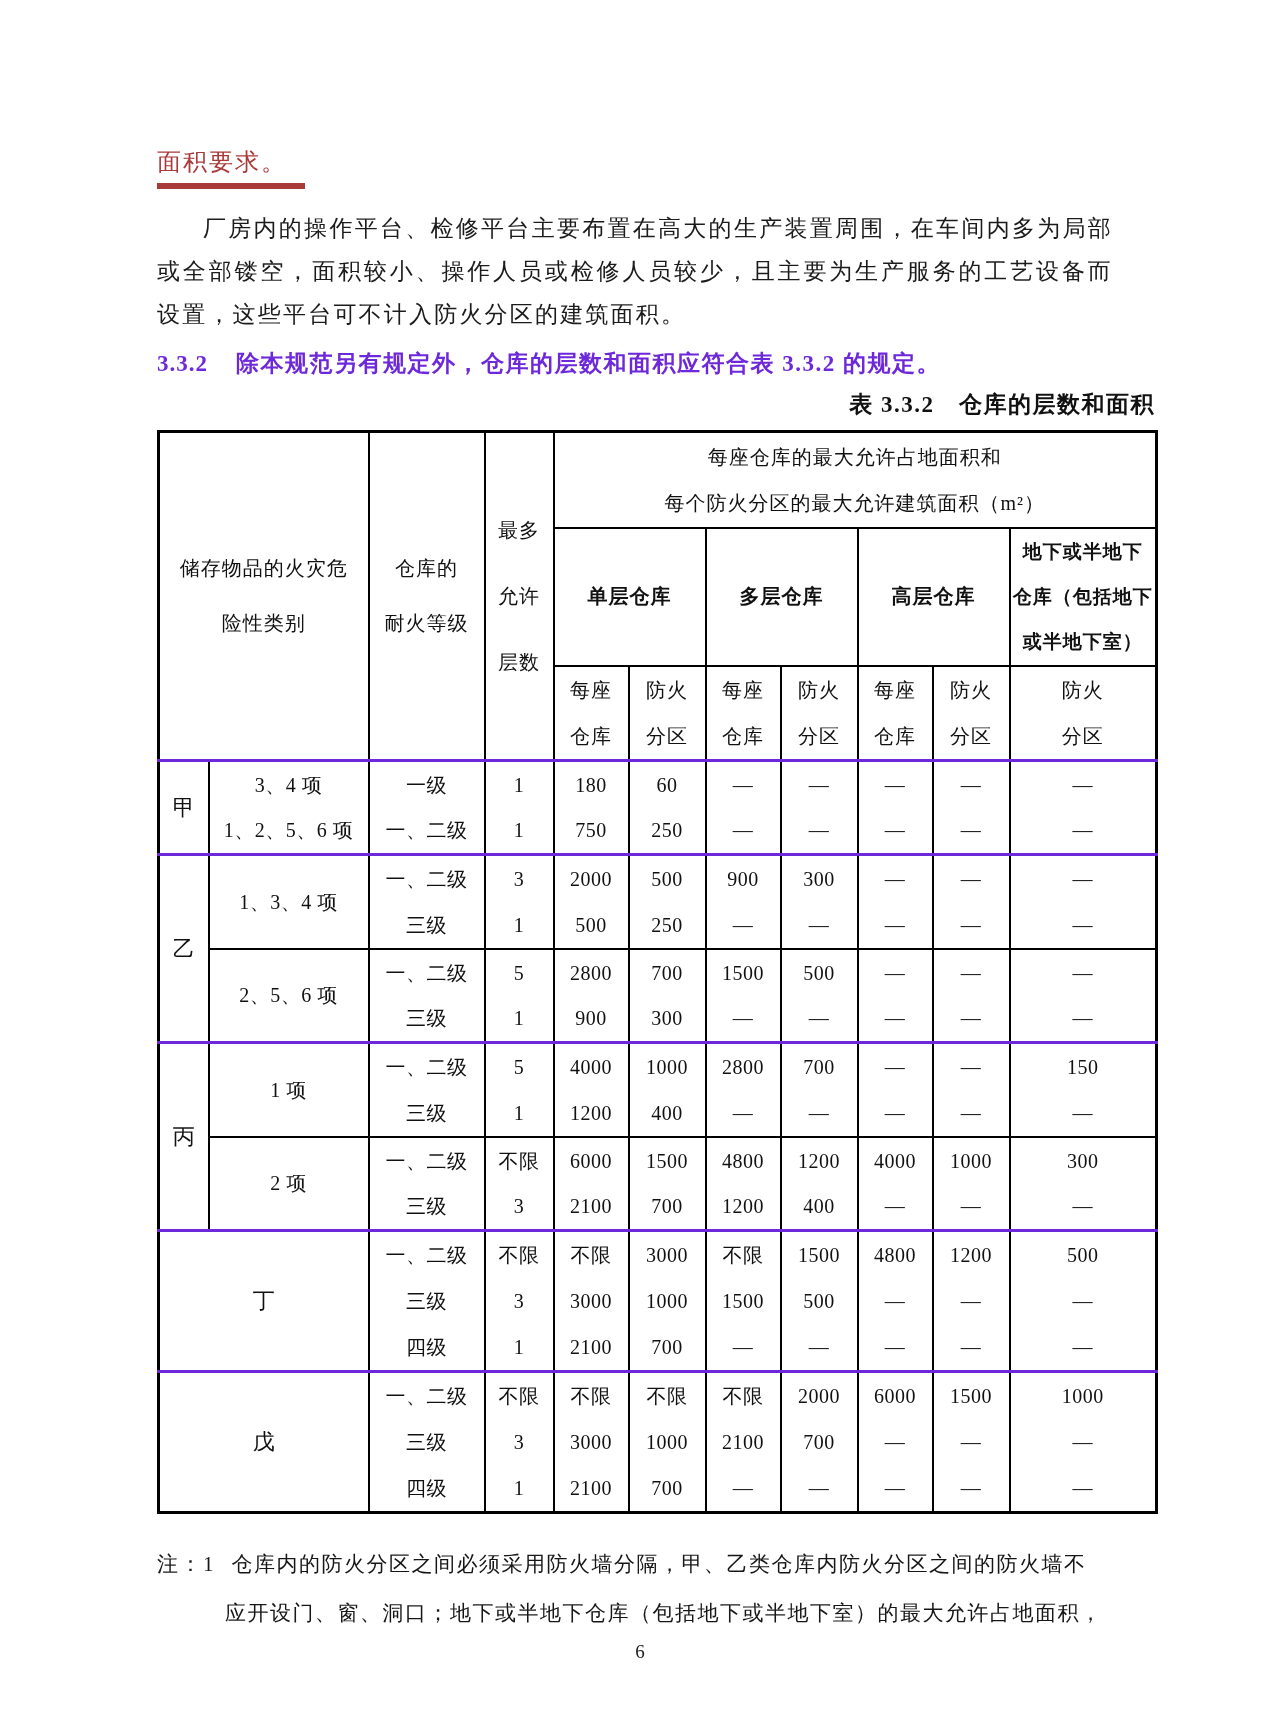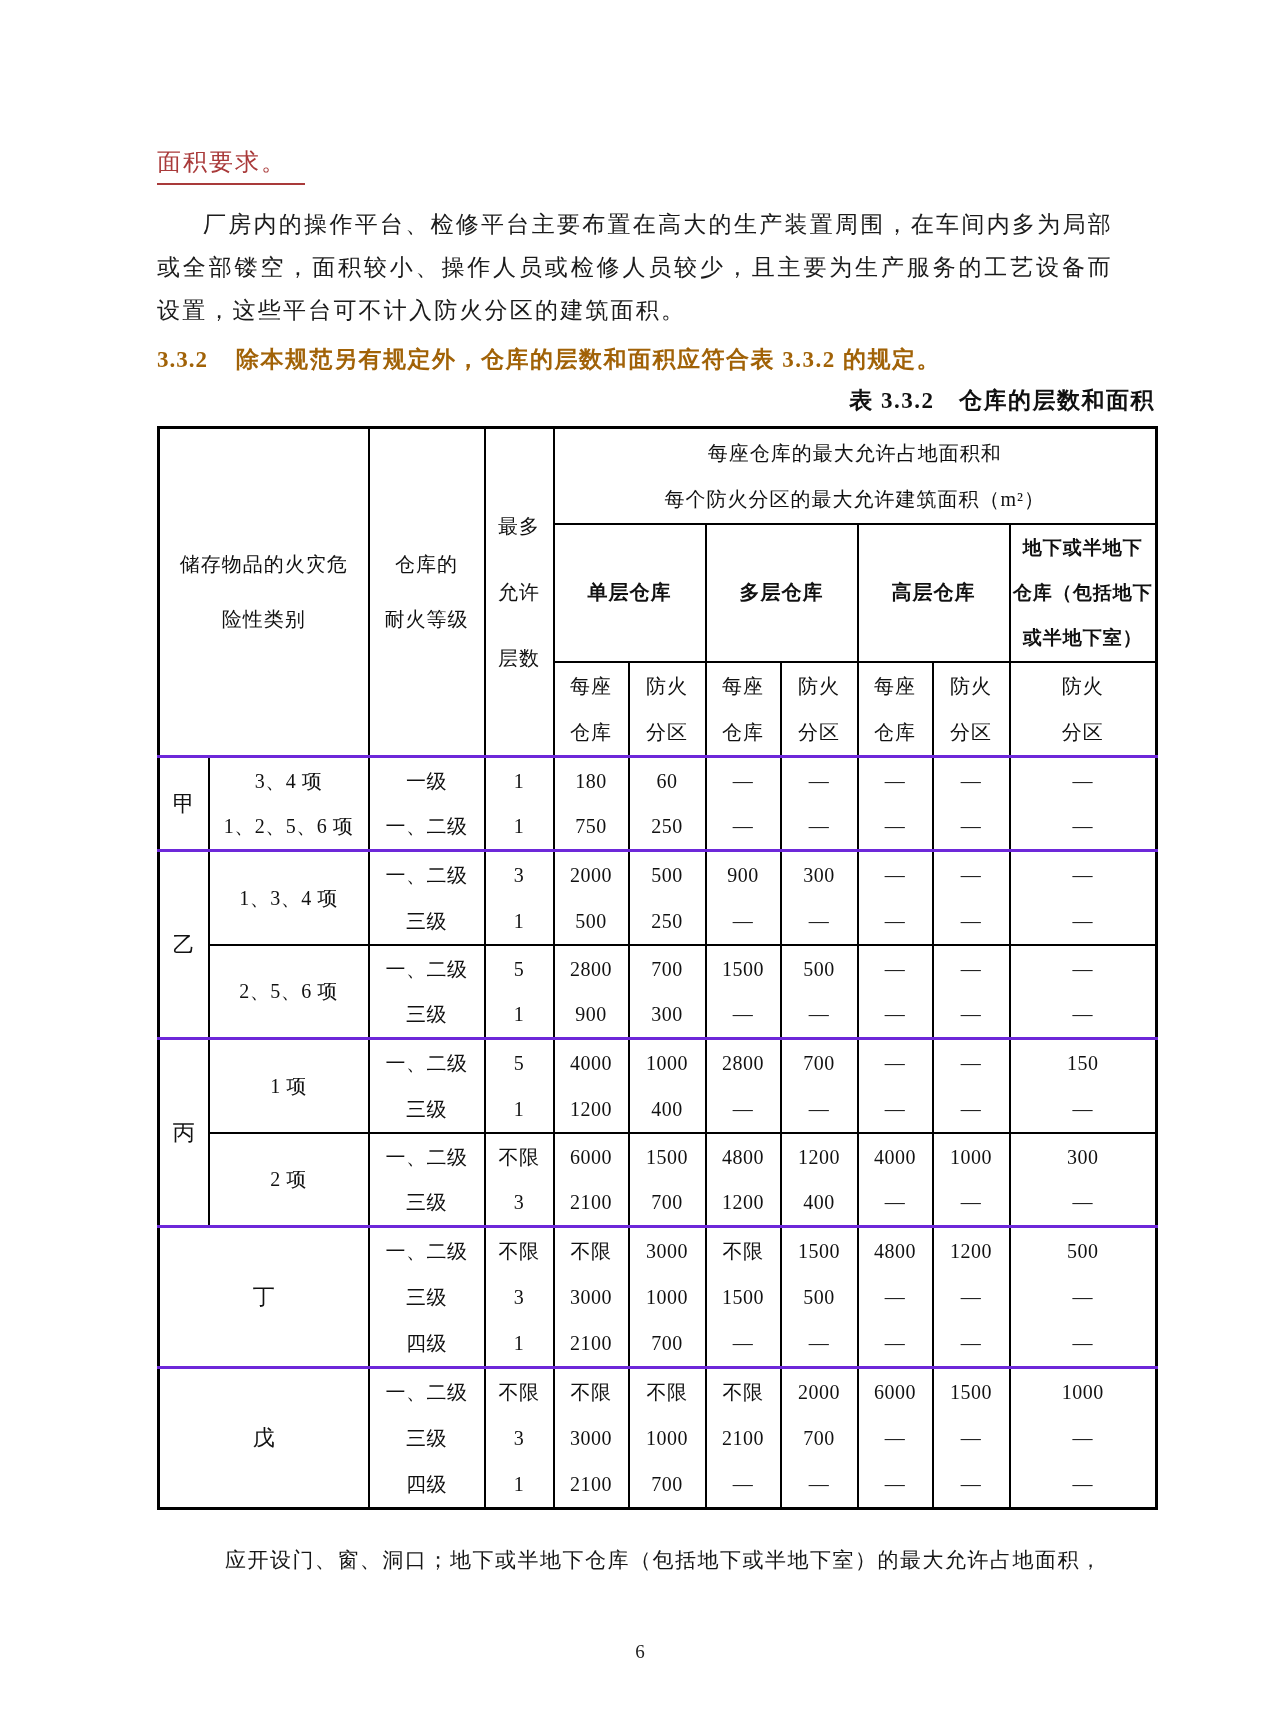--- a/index.html
+++ b/index.html
@@ -11,42 +11,42 @@
     position: relative;
     overflow: hidden;
   }
   .page { position: relative; width: 1280px; height: 1724px; background: #fff; }
   .content { position: absolute; left: 157px; top: 146px; width: 1000px; }
 
   .heading-red {
     display: inline-block;
     font-size: 24px;
     color: #a93a3a;
-    border-bottom: 2px solid #be185d;
+    border-bottom: 6px solid #be185d;
     padding: 0 18px 5px 0;
     letter-spacing: 2px;
   }
   .para {
     margin-top: 18px;
     width: 956px;
     font-size: 23px;
     line-height: 43px;
     letter-spacing: 2.2px;
     text-indent: 2em;
     text-align: justify;
     color: #1b1b1b;
   }
   .clause {
     margin-top: 6px;
     width: 980px;
     font-size: 23px;
     line-height: 43px;
     font-weight: bold;
     letter-spacing: 1.5px;
-    color: #a16207;
+    color: #6d28d9;
   }
   .clause .clause-num { margin-right: 28px; letter-spacing: 1px; }
   .table-title {
     margin-top: 4px;
     width: 998px;
     text-align: right;
     font-size: 23px;
     font-weight: bold;
     letter-spacing: 1.5px;
     color: #111;
@@ -363,18 +363,19 @@
             <td>—</td>
             <td>—</td>
             <td>—</td>
             <td>—</td>
             <td>—</td>
           </tr>
         </tbody>
     </table>
 
     <div class="note">
+      <div><span class="note-prefix">注：1</span><span>仓库内的防火分区之间必须采用防火墙分隔，甲、乙类仓库内防火分区之间的防火墙不</span></div>
       <div class="note-line2">应开设门、窗、洞口；地下或半地下仓库（包括地下或半地下室）的最大允许占地面积，</div>
     </div>
 
   </div>
   <div class="page-number">6</div>
 </div>
 
 </body></html>

